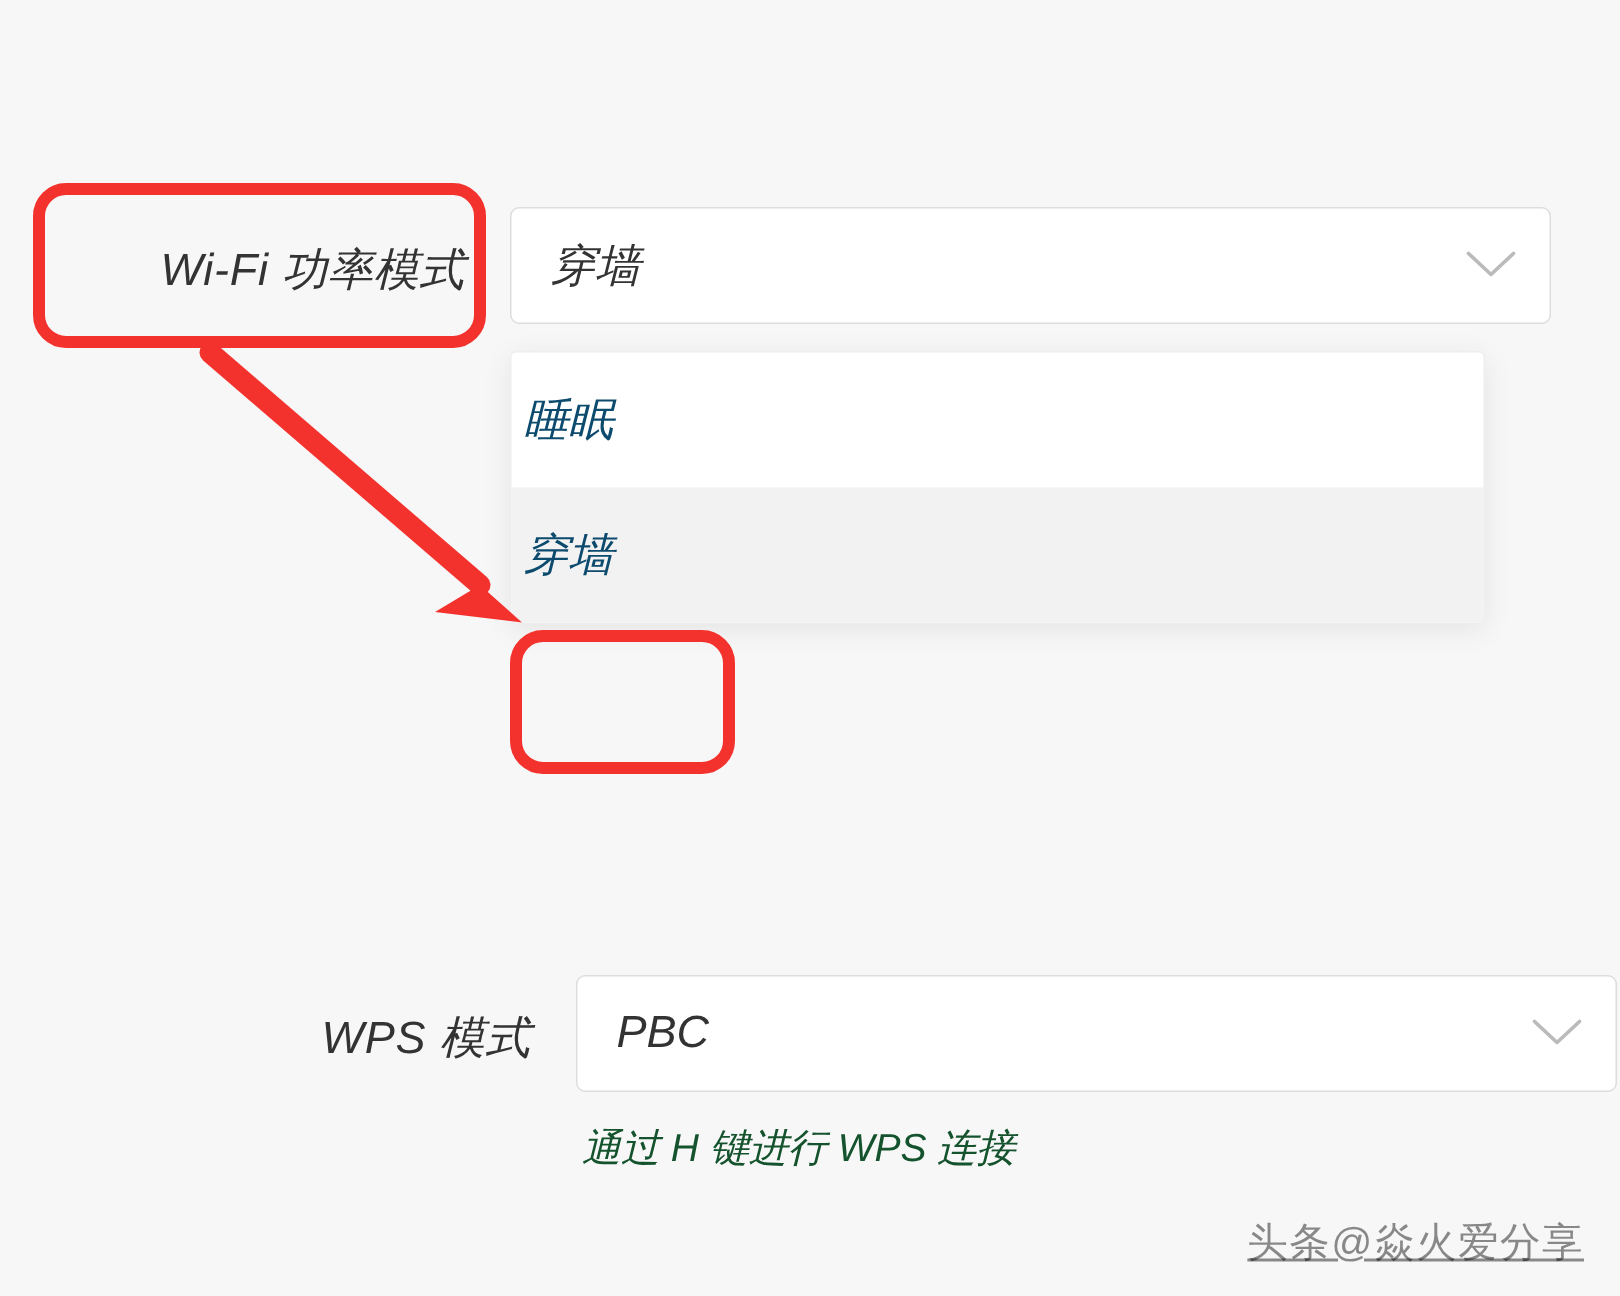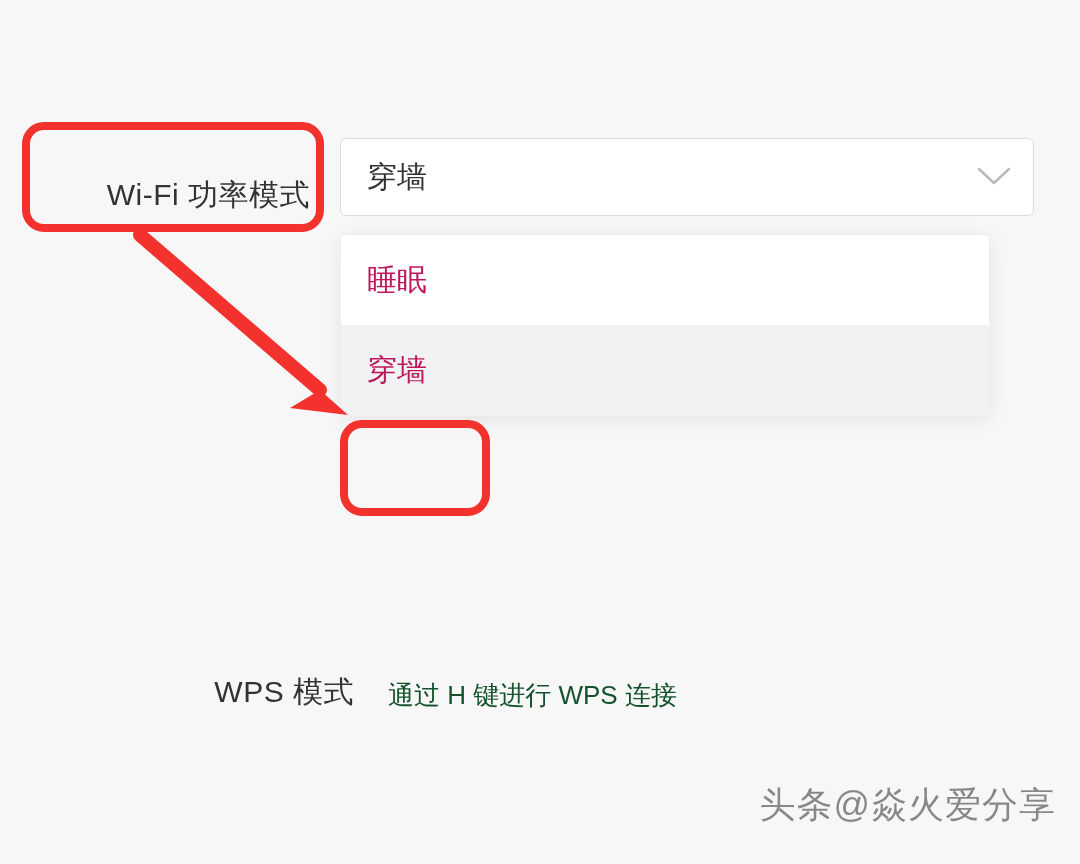--- a/index.html
+++ b/index.html
@@ -6,21 +6,22 @@
     body {
       font-family: -apple-system, "Helvetica Neue", Arial, sans-serif;
       background: #f7f7f7;
       width: 1080px;
       height: 864px;
       position: relative;
       color: #333;
     }
     .row {
       display: flex;
-      align-items: flex-end;
+      align-items: flex-start;
+      font-style: italic;
     }
     .label-col {
       width: 340px;
       text-align: right;
       padding-right: 30px;
       padding-top: 22px;
       font-size: 30px;
       color: #333;
       letter-spacing: 0.5px;
     }
@@ -56,23 +57,23 @@
       background: #fff;
       border: 1px solid #eee;
       border-radius: 4px;
       box-shadow: 0 4px 20px rgba(0,0,0,0.08);
       z-index: 5;
     }
     .dropdown-item {
       height: 90px;
       display: flex;
       align-items: center;
-      padding: 0 26px;
+      padding: 0 8px;
       font-size: 30px;
-      color: #be185d;
+      color: #0c4a6e;
       cursor: pointer;
     }
     .dropdown-item.selected {
       background: #f2f2f2;
     }
     .row-wifi {
       position: absolute;
       top: 138px;
       left: 0;
     }
@@ -109,25 +110,26 @@
     }
     .arrow-svg {
       position: absolute;
       left: 120px;
       top: 215px;
       z-index: 15;
       pointer-events: none;
     }
     .watermark {
       position: absolute;
-      bottom: 34px;
+      bottom: 18px;
       right: 24px;
-      font-size: 36px;
+      font-size: 27px;
       color: rgba(0,0,0,0.45);
       letter-spacing: 1px;
+      text-decoration: underline;
     }
   </style>
 </head>
 <body>
 
 <div class="row row-wifi">
   <div class="label-col">Wi-Fi 功率模式</div>
   <div class="field-col">
     <div class="select-box">
       <span>穿墙</span>
@@ -144,20 +146,28 @@
       <div class="dropdown-item selected">
         <span>穿墙</span>
       </div>
     </div>
   </div>
 </div>
 
 <div class="row row-wps">
   <div class="label-col">WPS 模式</div>
   <div class="field-col">
+    <div class="select-box">
+      <span>PBC</span>
+      <span class="chevron">
+        <svg width="34" height="20" viewBox="0 0 34 20">
+          <polyline points="2,2 17,16 32,2" fill="none" stroke="#bbb" stroke-width="2.5" stroke-linecap="round" stroke-linejoin="round"></polyline>
+        </svg>
+      </span>
+    </div>
     <div class="hint-text">通过 H 键进行 WPS 连接</div>
   </div>
 </div>
 
 <div class="highlight-box hl-wifi-label"></div>
 <div class="highlight-box hl-selected"></div>
 
 <svg class="arrow-svg" width="250" height="220">
   <defs>
     <marker id="arrowhead" markerWidth="8" markerHeight="8" refX="5" refY="4" orient="auto">

